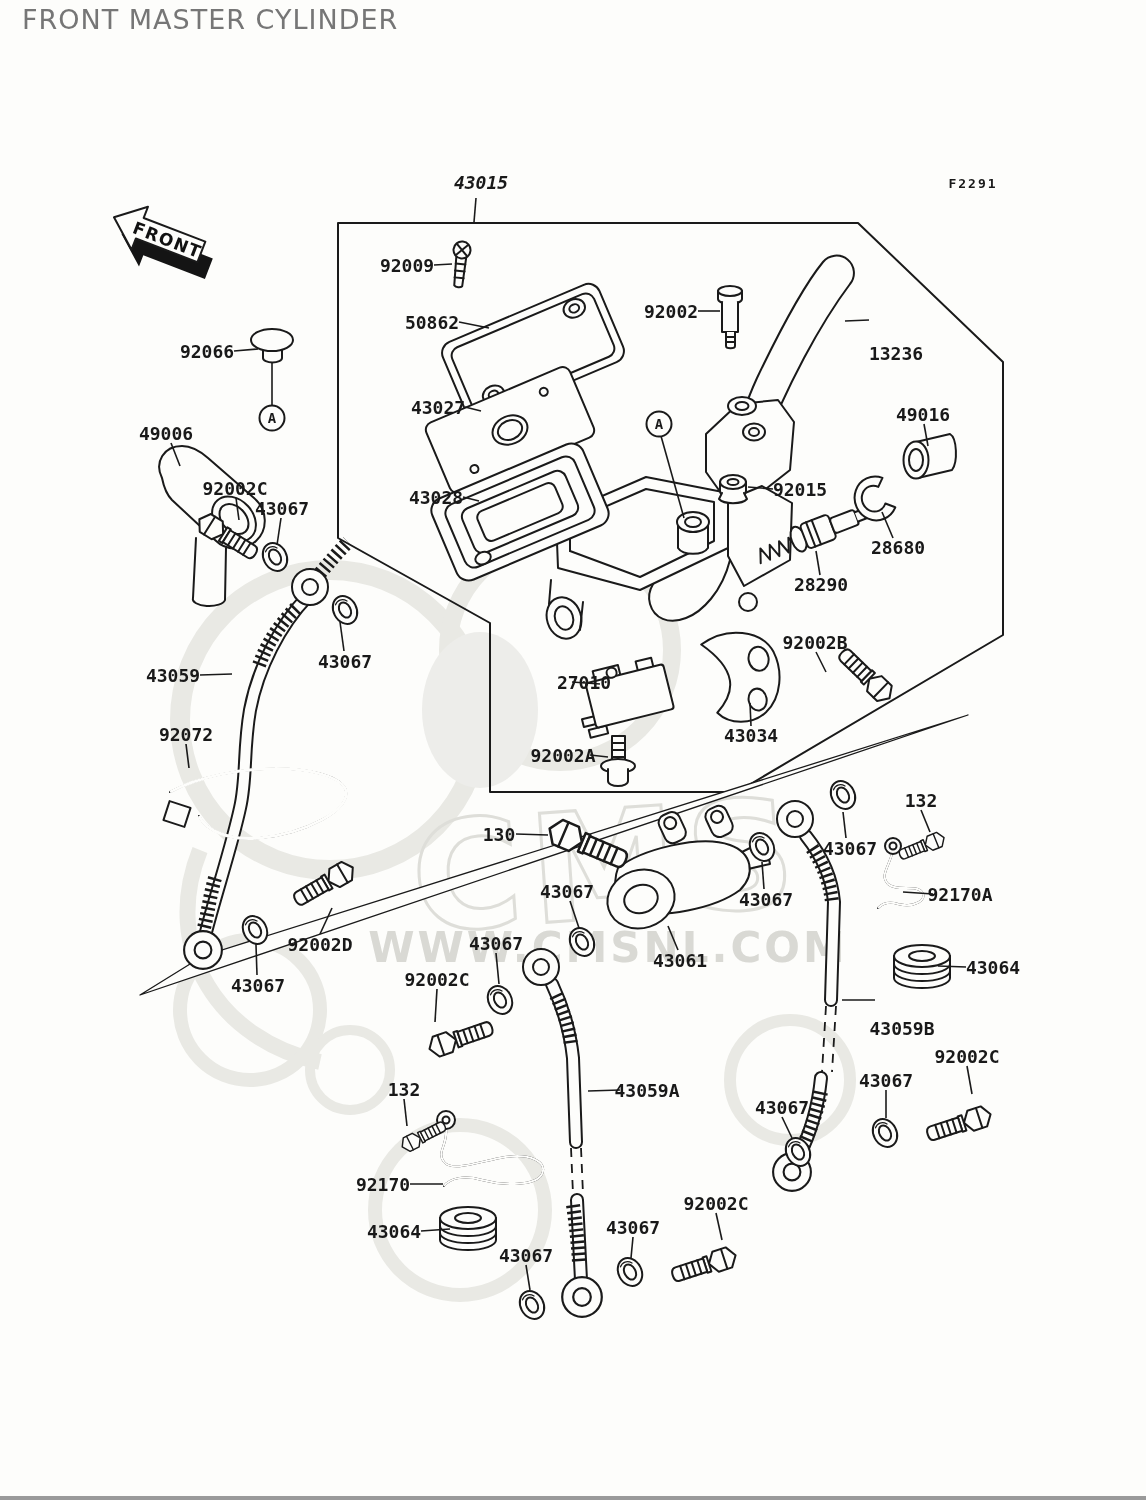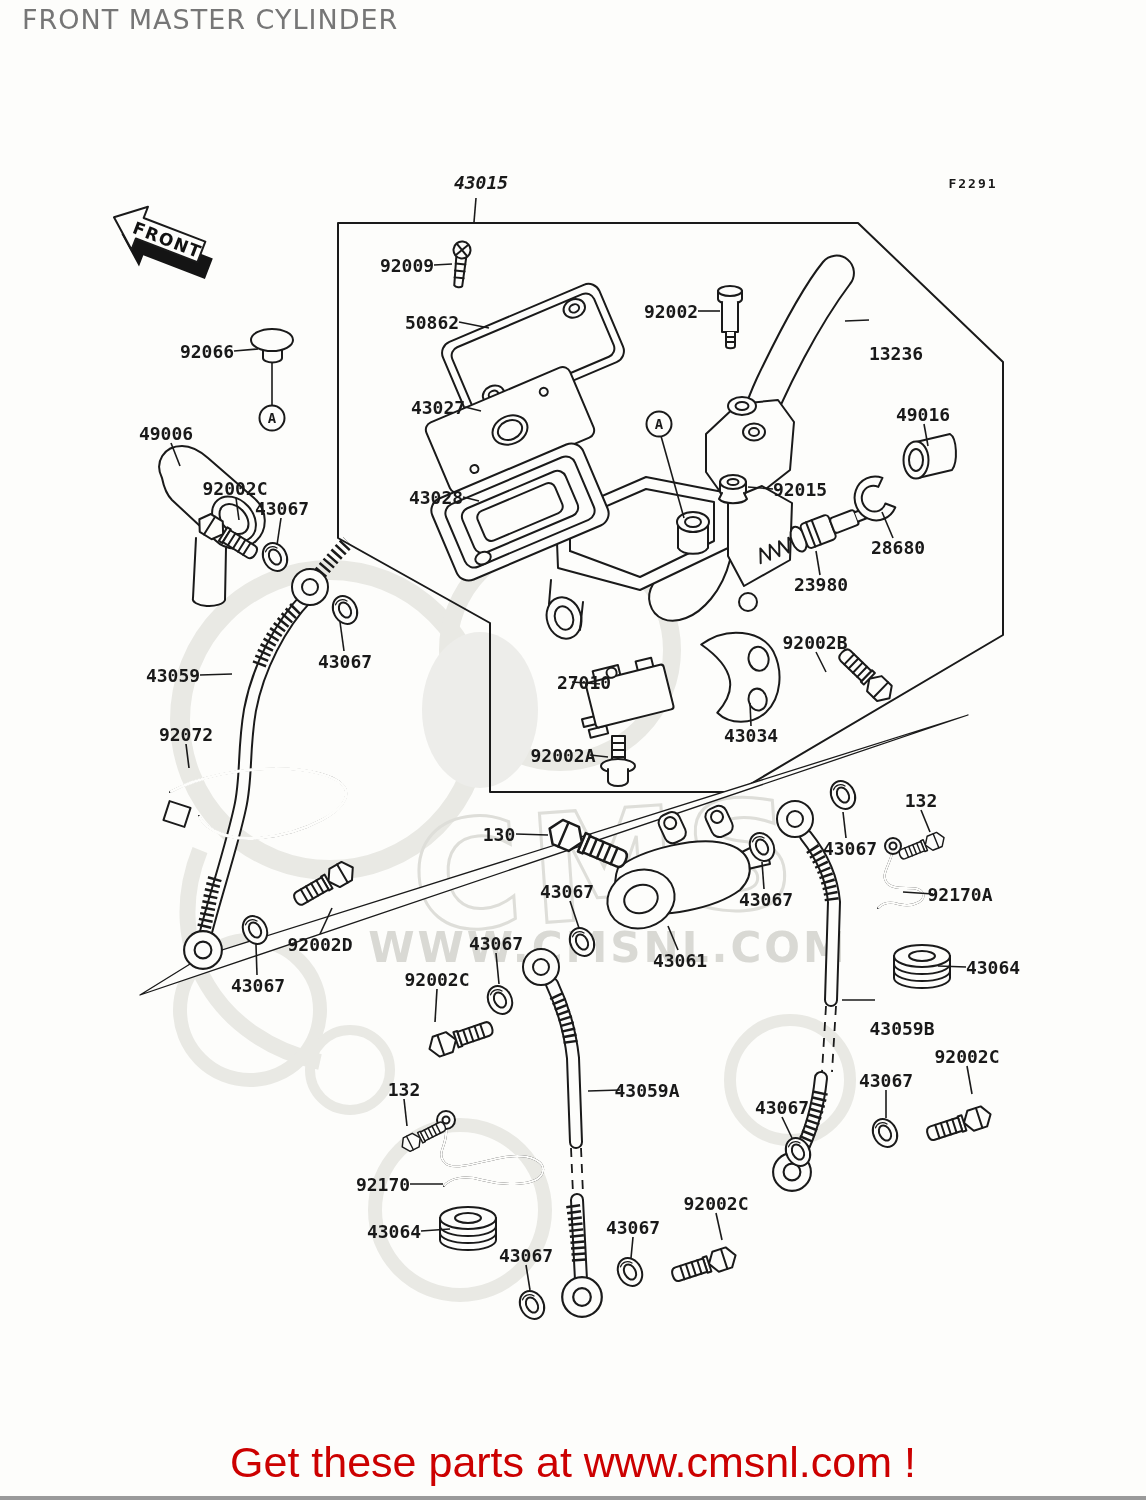--- a/index.html
+++ b/index.html
@@ -408,21 +408,21 @@
       <div class="part-label" style="left: 896px; top: 320px; margin-top: 33px;">13236</div>
       <div class="part-label" style="left: 207px; top: 351px;">92066</div>
       <div class="part-label" style="left: 166px; top: 433px;">49006</div>
       <div class="part-label" style="left: 438px; top: 407px;">43027</div>
       <div class="part-label" style="left: 923px; top: 414px; text-align: right;">49016</div>
       <div class="part-label" style="left: 235px; top: 488px;">92002C</div>
       <div class="part-label" style="left: 282px; top: 508px;">43067</div>
       <div class="part-label" style="left: 436px; top: 497px;">43028</div>
       <div class="part-label" style="left: 800px; top: 489px;">92015</div>
       <div class="part-label" style="left: 898px; top: 547px;">28680</div>
-      <div class="part-label" style="left: 821px; top: 584px;">23980</div>
+      <div class="part-label" style="left: 821px; top: 584px;">28290</div>
       <div class="part-label" style="left: 345px; top: 661px;">43067</div>
       <div class="part-label" style="left: 173px; top: 675px;">43059</div>
       <div class="part-label" style="left: 815px; top: 642px;">92002B</div>
       <div class="part-label" style="left: 545px; top: 682px; margin-left: 39px;">27010</div>
       <div class="part-label" style="left: 751px; top: 735px;">43034</div>
       <div class="part-label" style="left: 186px; top: 734px;">92072</div>
       <div class="part-label" style="left: 563px; top: 755px;">92002A</div>
       <div class="part-label" style="left: 499px; top: 834px;">130</div>
       <div class="part-label" style="left: 850px; top: 848px;">43067</div>
       <div class="part-label" style="left: 921px; top: 800px;">132</div>
@@ -441,17 +441,14 @@
       <div class="part-label" style="left: 967px; top: 1056px;">92002C</div>
       <div class="part-label" style="left: 886px; top: 1080px;">43067</div>
       <div class="part-label" style="left: 782px; top: 1107px;">43067</div>
       <div class="part-label" style="left: 383px; top: 1184px;">92170</div>
       <div class="part-label" style="left: 394px; top: 1231px;">43064</div>
       <div class="part-label" style="left: 716px; top: 1203px;">92002C</div>
       <div class="part-label" style="left: 633px; top: 1227px;">43067</div>
       <div class="part-label" style="left: 526px; top: 1255px;">43067</div>
     </div>
 
-  <div class="footer-banner">
-    <span class="footer-link">Get these parts at www.cmsnl.com !</span>
-  </div>
   <div class="bottom-border"></div>
 </div>
 
 </body></html>

